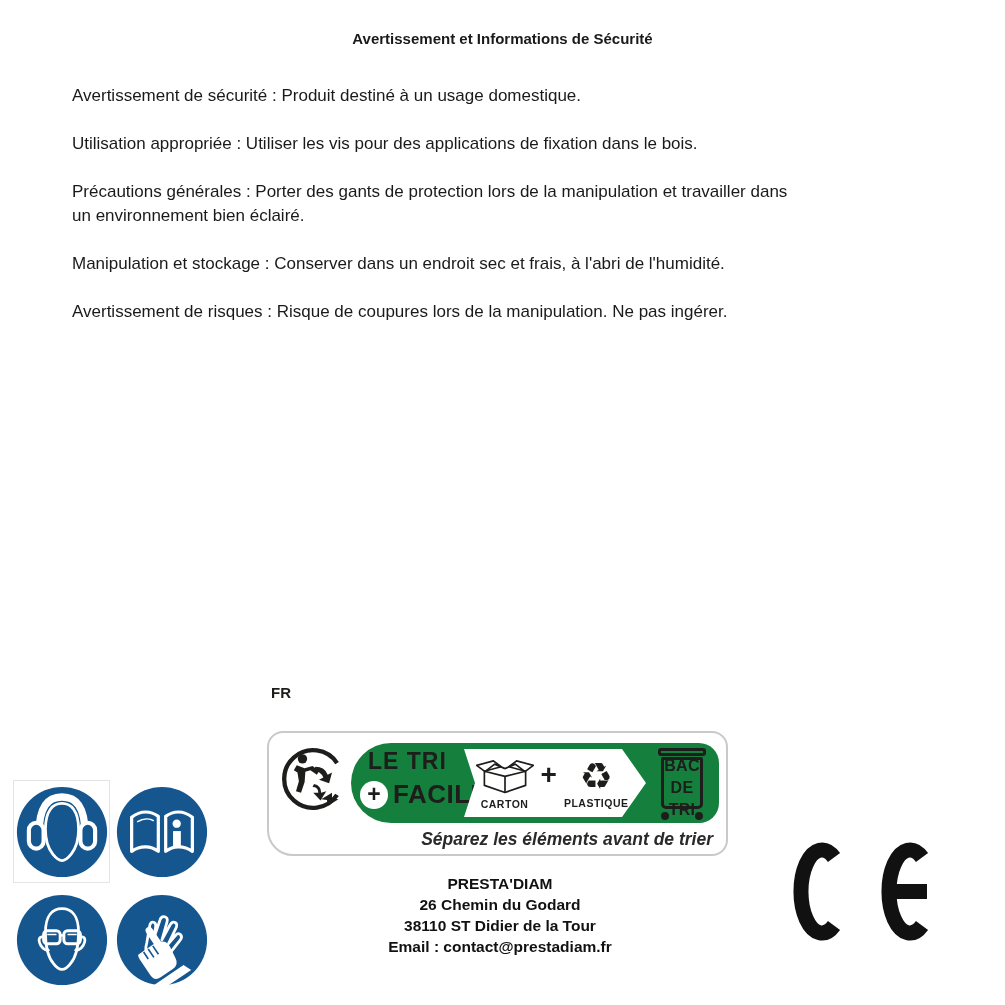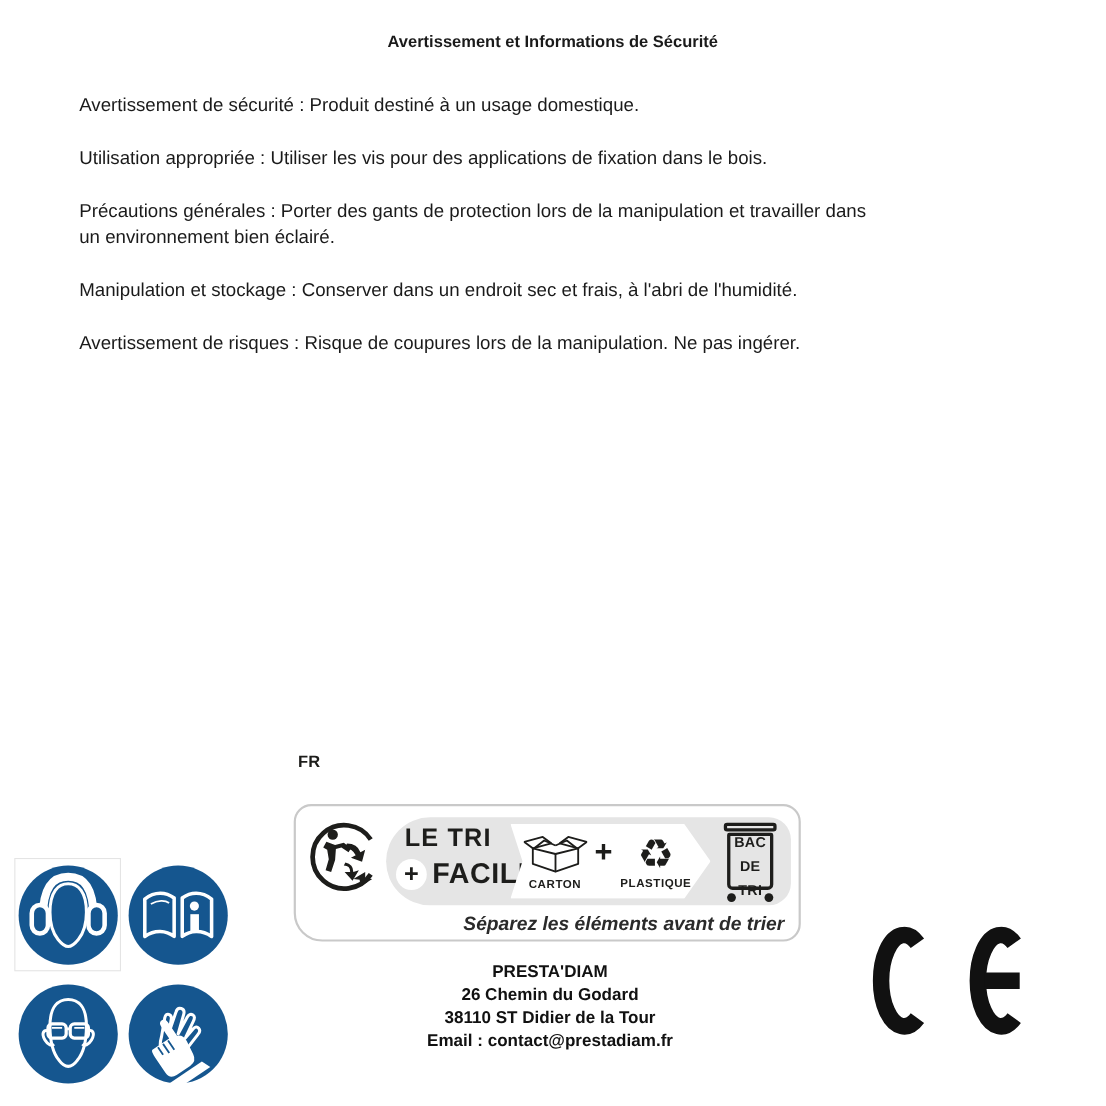--- a/index.html
+++ b/index.html
@@ -30,21 +30,21 @@
   .white-arrow{position:absolute;left:113px;top:6px;width:182px;height:68px;background:#fff;
     clip-path:polygon(0 0,calc(100% - 24px) 0,100% 50%,calc(100% - 24px) 100%,0 100%,11px 50%);
     display:flex;align-items:center;justify-content:center;gap:7px;padding:0 20px 0 14px;box-sizing:border-box;}
   .mat{display:flex;flex-direction:column;align-items:center;gap:1px;}
   .mat-label{font-size:10.5px;font-weight:bold;letter-spacing:0.5px;color:#1d1d1b;}
   .big-plus{font-size:28px;font-weight:bold;color:#1d1d1b;margin-top:-16px;line-height:1;}
   .recycle-glyph{font-size:37px;line-height:38px;color:#1d1d1b;font-family:"DejaVu Sans",sans-serif;}
   .bin{position:absolute;left:303px;top:5px;width:56px;height:72px;}
   .bin-lid{width:48px;height:8px;border:3px solid #1d1d1b;border-radius:3px;margin:0 auto;background:transparent;box-sizing:border-box;}
   .bin-body{width:42px;height:52px;border:3px solid #1d1d1b;border-radius:2px 2px 5px 5px;margin:1px auto 0;box-sizing:border-box;display:flex;flex-direction:column;align-items:center;justify-content:center;}
-  .bin-line{font-size:13px;line-height:12px;font-weight:bold;color:#1d1d1b;letter-spacing:0.3px;margin-top:10px;}
+  .bin-line{font-size:16px;line-height:12px;font-weight:bold;color:#1d1d1b;letter-spacing:0.3px;margin-top:10px;}
   .bin-wheel{position:absolute;bottom:0;width:8px;height:8px;border-radius:50%;background:#1d1d1b;}
   .bin-wheel.l{left:7px;} .bin-wheel.r{right:7px;}
   .tagline{position:absolute;right:13px;top:96px;font-size:17.5px;font-style:italic;font-weight:bold;color:#2a2a2a;white-space:nowrap;}
 
   
   .address{position:absolute;left:230px;top:873px;width:540px;text-align:center;font-size:15.5px;font-weight:bold;line-height:21px;color:#111;}
 
   
   .ce{position:absolute;left:793px;top:842px;width:146px;height:99px;}
 </style>
@@ -126,21 +126,21 @@
   <div class="label-box">
     <svg class="triman" viewBox="0 0 100 100">
       <path d="M82 28 A40 40 0 1 0 82 72" fill="none" stroke="#1d1d1b" stroke-width="6"></path>
       <circle cx="34" cy="22" r="6.5" fill="#1d1d1b"></circle>
       <path d="M26 31 l11 4 l11 -3 l9 7 l-3 5 l-9 -6 l-7 2 l-1 14 l-5 15 l-7 -2 l4 -14 l-2 -12 l-5 -3 z" fill="#1d1d1b"></path>
       <path d="M52 33 q13 0 17 11 l6 -3 l-4 15 l-14 -5 l6 -3 q-4 -9 -14 -9 z" fill="#1d1d1b"></path>
       <path d="M50 57 q10 2 10 12 l7 -2 l-8 13 l-10 -11 l7 0 q0 -8 -8 -8 z" fill="#1d1d1b"></path>
       <path d="M60 78 l15 -9 l0 8 l9 1 l-15 9 l-1 -8 z" fill="#1d1d1b"></path>
     </svg>
 
-    <div class="banner" style="background:#e5e5e5;">
+    <div class="banner" style="background:#15803d;">
       <div class="letri">LE TRI</div>
       <div class="plusrow">
         <div class="plus-circle">+</div>
         <div class="facile">FACILE</div>
       </div>
 
       <div class="white-arrow">
         <div class="mat">
           <svg width="58" height="40" viewBox="0 0 90 62">
             <g fill="none" stroke="#1d1d1b" stroke-width="2.6" stroke-linejoin="round">

